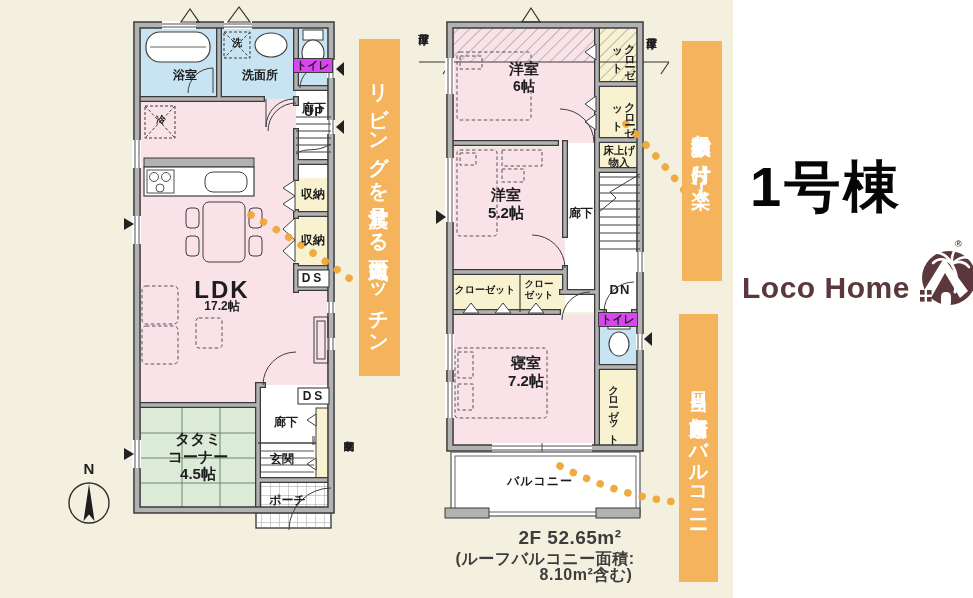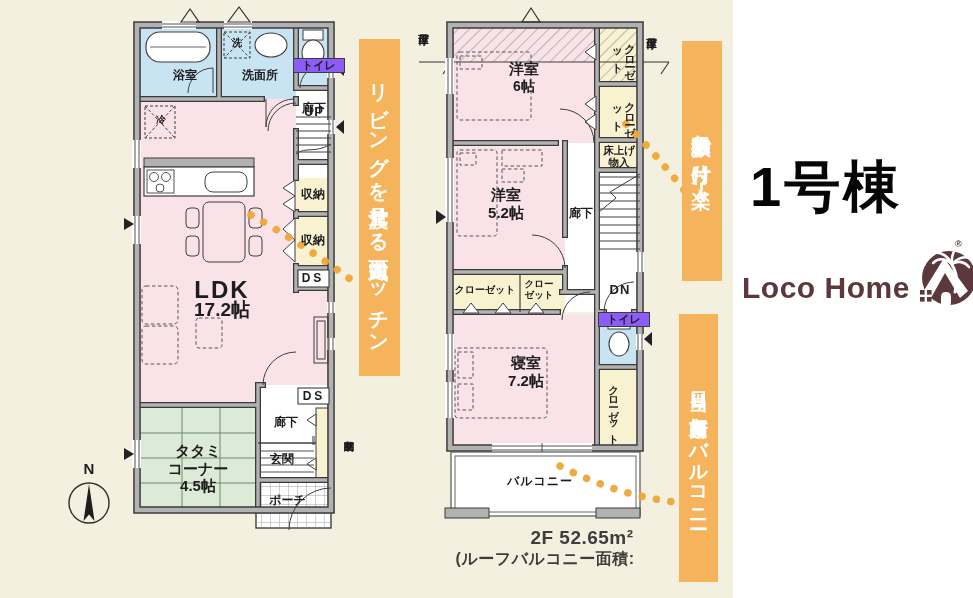--- a/index.html
+++ b/index.html
@@ -3,21 +3,21 @@
 <meta charset="utf-8">
 <style>
   html,body{margin:0;padding:0;}
   .stage{position:relative;width:973px;height:598px;background:#f4f0e0;overflow:hidden;
          font-family:"Liberation Sans","DejaVu Sans",sans-serif;}
   .white-panel{position:absolute;left:733px;top:0;width:240px;height:598px;background:#ffffff;}
   svg.geo{position:absolute;left:0;top:0;}
   .lbl{position:absolute;color:#1d1d1d;font-weight:700;text-align:center;line-height:1.18;white-space:nowrap;}
   .lbl span{display:block;}
   .vert{writing-mode:vertical-rl;text-orientation:upright;white-space:normal;line-height:1.15;}
-  .whitebox{background:#8b5cf6;border:1px solid #3c3c3c;padding:0 8px;}
+  .whitebox{background:#d946ef;border:1px solid #3c3c3c;padding:0 2px;}
   .banner{position:absolute;background:#f5b45c;color:#ffffff;font-weight:700;
           writing-mode:vertical-rl;text-orientation:upright;display:flex;
           align-items:center;justify-content:center;letter-spacing:1.5px;}
   .title{position:absolute;color:#060606;font-weight:900;letter-spacing:3px;}
   .logo-text{position:absolute;color:#5b383b;font-weight:700;letter-spacing:0.5px;}
   .reg{position:absolute;color:#5b383b;font-weight:700;}
   .area{color:#3d3d3d;letter-spacing:0.5px;}
 </style>
 </head>
 <body>
@@ -313,27 +313,27 @@
   <div class="lbl" style="left:219px;top:68px;width:82px;font-size:12px;">洗面所</div>
   <div class="lbl" style="left:226px;top:37px;width:22px;font-size:10px;">洗</div>
   <div class="lbl" style="left:150px;top:114px;width:22px;font-size:10px;">冷</div>
   <div class="lbl whitebox" style="left:293px;top:58px;font-size:11px;">トイレ</div>
   <div class="lbl" style="left:295px;top:101px;width:38px;font-size:12px;">廊下</div>
   <div class="lbl" style="left:297px;top:104px;width:34px;font-size:13px;letter-spacing:1px;">UP</div>
   <div class="lbl" style="left:294px;top:187px;width:38px;font-size:12px;">収納</div>
   <div class="lbl" style="left:294px;top:233px;width:38px;font-size:12px;">収納</div>
   <div class="lbl" style="left:294px;top:271px;width:38px;font-size:12px;letter-spacing:3px;">DS</div>
   <div class="lbl" style="left:190px;top:276px;width:64px;font-size:24px;letter-spacing:2px;">LDK</div>
-  <div class="lbl" style="left:186px;top:299px;width:72px;font-size:19px;">17.2帖</div>
+  <div class="lbl" style="left:186px;top:299px;width:72px;font-size:12px;">17.2帖</div>
   <div class="lbl" style="left:296px;top:389px;width:36px;font-size:12px;letter-spacing:3px;">DS</div>
   <div class="lbl" style="left:258px;top:415px;width:56px;font-size:12px;">廊下</div>
   <div class="lbl" style="left:256px;top:452px;width:52px;font-size:12px;">玄関</div>
   <div class="lbl" style="left:260px;top:493px;width:55px;font-size:12px;">ポーチ</div>
   <div class="lbl vert" style="left:343px;top:404px;height:58px;font-size:10px;font-weight:700;">玄関収納</div>
-  <div class="lbl" style="left:150px;top:430px;width:96px;font-size:15px;margin-top:12px;">
+  <div class="lbl" style="left:150px;top:430px;width:96px;font-size:15px;">
     <span>タタミ</span>
     <span>コーナー</span>
     <span>4.5帖</span>
   </div>
 
   <div class="lbl vert" style="left:418px;top:6px;height:52px;font-size:10.5px;">母屋下げ</div>
   <div class="lbl vert" style="left:646px;top:10px;height:52px;font-size:10.5px;">母屋下げ</div>
   <div class="lbl" style="left:496px;top:60px;width:56px;font-size:15px;">
     <span>洋室</span>
     <span style="font-size:14px;">6帖</span>
@@ -355,22 +355,23 @@
     <span>クロー</span>
     <span>ゼット</span>
   </div>
   <div class="lbl" style="left:494px;top:354px;width:64px;font-size:15px;">
     <span>寝室</span>
     <span>7.2帖</span>
   </div>
   <div class="lbl whitebox" style="left:598px;top:312px;font-size:11px;">トイレ</div>
   <div class="lbl vert" style="left:608px;top:374px;height:68px;font-size:10.5px;letter-spacing:0.5px;">クローゼット</div>
   <div class="lbl" style="left:500px;top:474px;width:80px;font-size:12px;letter-spacing:1px;">バルコニー</div>
-  <div class="lbl area" style="left:524px;top:527px;width:116px;font-size:19px;">2F 52.65m²</div>
+  <div class="lbl area" style="left:512px;top:527px;width:116px;font-size:19px;">2F 52.65m²</div>
   <div class="lbl area" style="left:440px;top:550px;width:210px;font-size:16px;text-align:center;">(ルーフバルコニー面積:</div>
+  <div class="lbl area" style="left:524px;top:566px;width:124px;font-size:16px;">8.10m²含む)</div>
 
   <div class="banner" style="left:359px;top:39px;width:41px;height:337px;font-size:20px;">リビングを見渡せる対面式キッチン</div>
   <div class="banner" style="left:682px;top:41px;width:40px;height:240px;font-size:19.5px;">収納多数で片付け楽々!</div>
   <div class="banner" style="left:679px;top:314px;width:39px;height:268px;font-size:19px;letter-spacing:1px;">日当り良好南向きバルコニー</div>
 
   <div class="title" style="left:750px;top:150px;font-size:56px;">1号棟</div>
   <div class="logo-text" style="left:742px;top:271px;font-size:30px;">Loco Home</div>
   <div class="reg" style="left:955px;top:239px;font-size:9px;">®</div>
 
   <div class="lbl" style="left:78px;top:460px;width:22px;font-size:15px;font-weight:600;">N</div>

